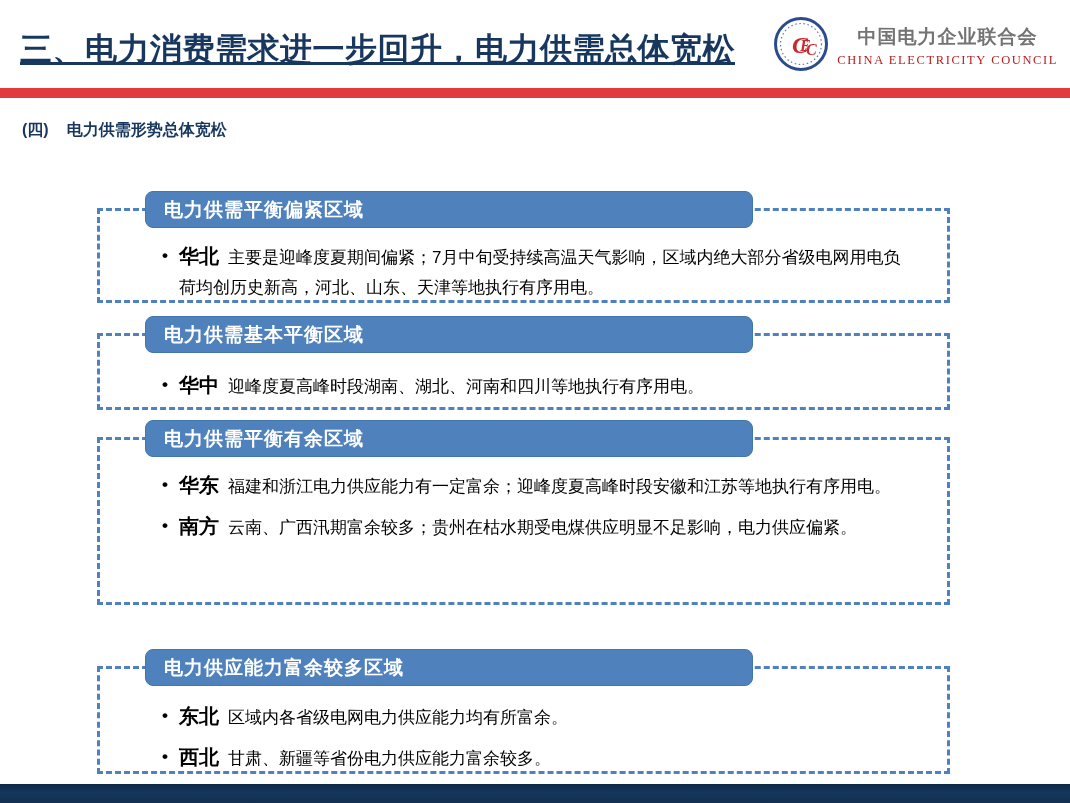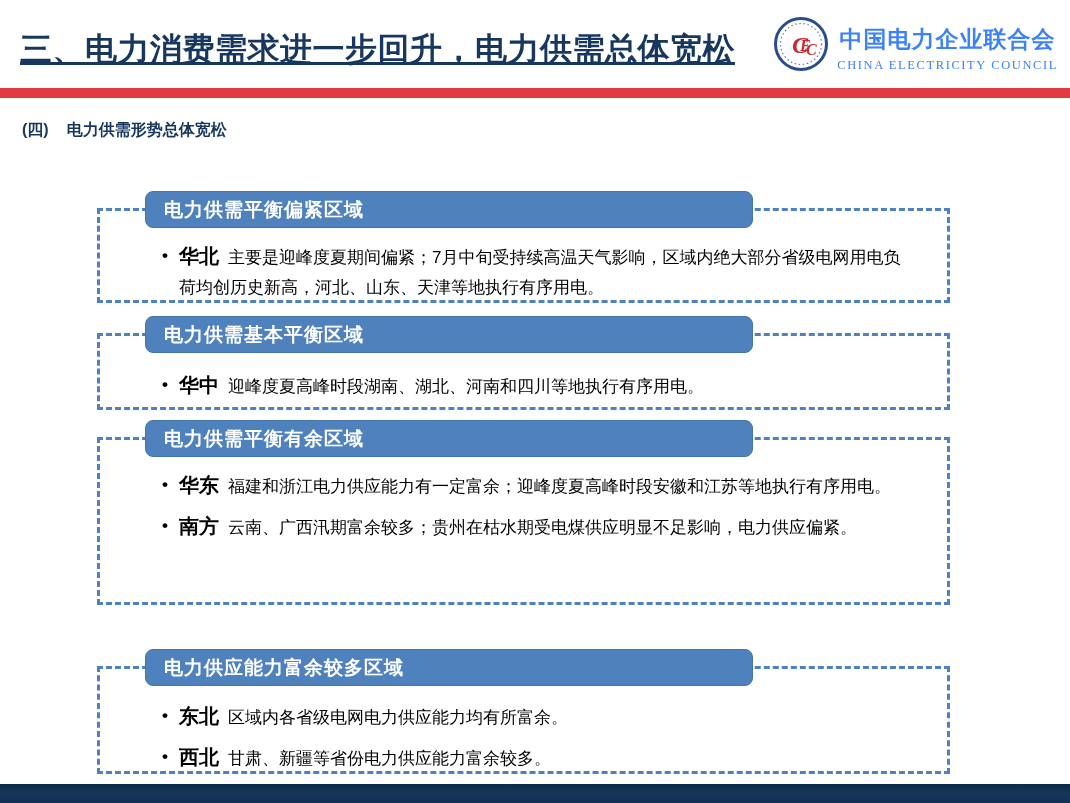--- a/index.html
+++ b/index.html
@@ -14,22 +14,22 @@
     font-size:32px; font-weight:bold; color:#17375E; letter-spacing:0.5px;
     white-space:nowrap;
     text-decoration:underline;
   }
   .logo {
     position:absolute; right:12px; top:12px;
     display:flex; align-items:flex-start; gap:8px;
   }
   .emblem { width:56px; height:56px; flex:0 0 auto; margin-top:4px; }
   .logo-text { display:flex; flex-direction:column; align-items:center; }
-  .logo-cn { font-size:23px; font-weight:bold; color:#3b82f6; letter-spacing:1px; margin-top:12px; }
-  .logo-en { font-family:"Liberation Serif","DejaVu Serif",serif; font-size:12.5px; color:#3b82f6; letter-spacing:1.6px; margin-top:3px; }
+  .logo-cn { font-size:19px; font-weight:bold; color:#737373; letter-spacing:1px; margin-top:12px; }
+  .logo-en { font-family:"Liberation Serif","DejaVu Serif",serif; font-size:12.5px; color:#b91c1c; letter-spacing:1.6px; margin-top:3px; }
 
   .red-bar { position:absolute; top:88px; left:0; width:1070px; height:10px; background:#E03B3E; }
 
   .subtitle {
     position:absolute; left:22px; top:120px;
     font-size:16px; font-weight:bold; color:#17375E;
   }
   .subtitle .idx { margin-right:18px; }
 
   

